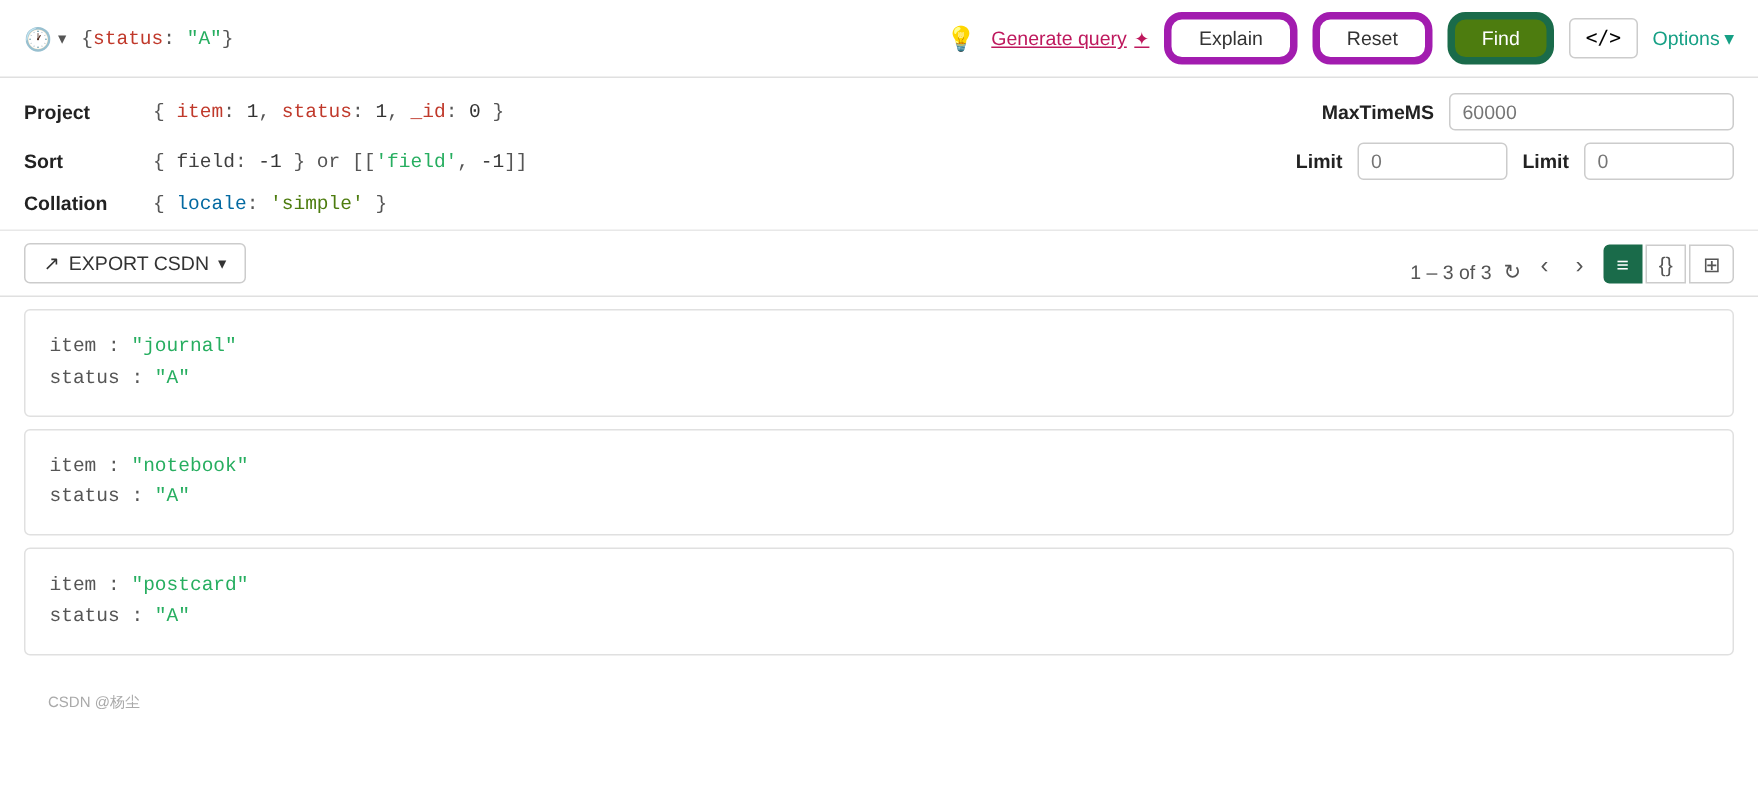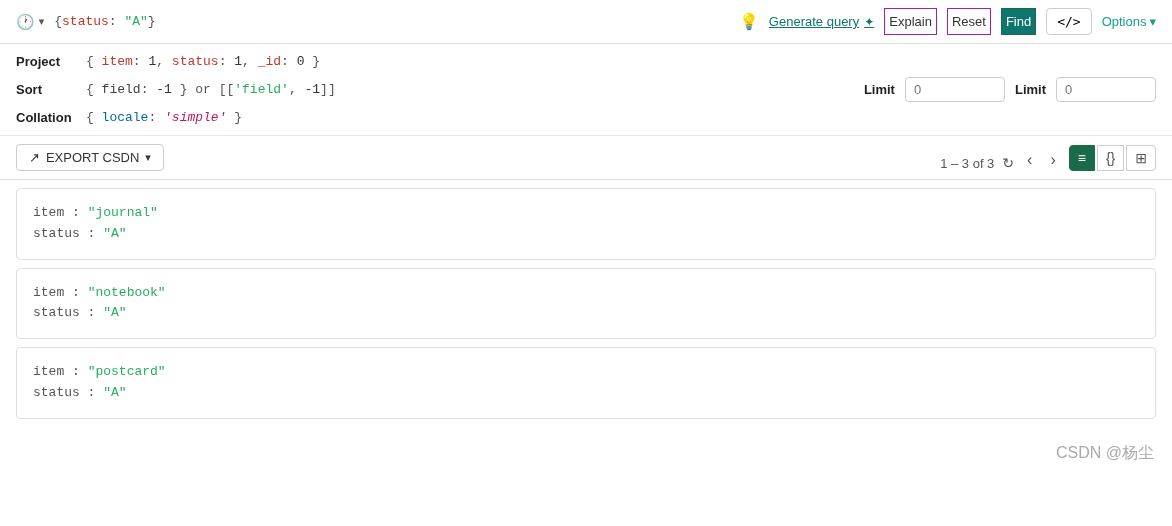--- a/index.html
+++ b/index.html
@@ -27,39 +27,39 @@
       font-size: 13px;
     }
     .key-color { color: #c0392b; }
     .string-color { color: #27ae60; }
     .brace-color { color: #555; }
     .spacer { flex: 1; }
     .generate-query-btn {
       display: flex;
       align-items: center;
       gap: 5px;
-      color: #0f766e;
+      color: #be185d;
       background: none;
       border: none;
       cursor: pointer;
       font-size: 13px;
       font-weight: 500;
       text-decoration: underline;
     }
     .btn {
-      padding: 5px 4px;
-      border-radius: 0;
-      border: 1px solid #a21caf;
+      padding: 5px 18px;
+      border-radius: 12px;
+      border: 5px solid #a21caf;
       background: #fff;
       cursor: pointer;
       font-size: 13px;
       color: #333;
     }
     .btn-find {
-      background: #0f766e;
+      background: #4d7c0f;
       color: #fff;
       border-color: #1a6b4a;
     }
     .btn-code {
       padding: 5px 10px;
       border: 1px solid #ccc;
       border-radius: 4px;
       background: #fff;
       cursor: pointer;
       font-size: 13px;
@@ -76,21 +76,21 @@
       gap: 3px;
     }
     .fields-section {
       padding: 10px 16px;
       border-bottom: 1px solid #e8e8e8;
     }
     .field-row {
       display: flex;
       align-items: center;
       margin-bottom: 8px;
-      gap: 0;
+      gap: 16px;
     }
     .field-row:last-child { margin-bottom: 0; }
     .field-label {
       font-weight: 600;
       color: #222;
       width: 70px;
       font-size: 13px;
     }
     .field-value {
       font-family: 'Courier New', monospace;
@@ -182,24 +182,24 @@
     }
     .result-line {
       font-family: 'Courier New', monospace;
       font-size: 13px;
       line-height: 1.6;
     }
     .result-key { color: #555; }
     .result-colon { color: #555; }
     .result-string { color: #27ae60; }
     .footer-note {
-      text-align: right;
-      padding: 8px 18px;
+      text-align: left;
+      padding: 8px 32px;
       color: #aaa;
-      font-size: 16px;
+      font-size: 10px;
     }
     .refresh-icon {
       cursor: pointer;
       color: #555;
       font-size: 14px;
     }
   </style>
 </head>
 <body>
 
@@ -227,39 +227,43 @@
   </button>
 </div>
 
 <div class="fields-section">
 
   <div class="field-row">
     <span class="field-label">Project</span>
     <span class="field-value">
       <span style="color:#555;">{ </span><span style="color:#c0392b;">item</span><span style="color:#555;">: </span><span style="color:#333;">1</span><span style="color:#555;">, </span><span style="color:#c0392b;">status</span><span style="color:#555;">: </span><span style="color:#333;">1</span><span style="color:#555;">, </span><span style="color:#c0392b;">_id</span><span style="color:#555;">: </span><span style="color:#333;">0</span><span style="color:#555;"> }</span>
     </span>
+    <div class="field-right">
+      <label class="field-right-label">MaxTimeMS</label>
+      <input class="field-input" type="text" placeholder="60000" style="">
+    </div>
   </div>
 
   <div class="field-row">
     <span class="field-label">Sort</span>
     <span class="field-value">
       <span style="color:#555;">{ </span><span style="color:#404040;">field</span><span style="color:#555;">: </span><span style="color:#333;">-1</span><span style="color:#555;"> } or [[</span><span style="color:#27ae60;">'field'</span><span style="color:#555;">, </span><span style="color:#333;">-1</span><span style="color:#555;">]]</span>
     </span>
     <div class="field-right">
       <label class="field-right-label">Limit</label>
       <input class="field-input" type="text" style="width: 100px;" placeholder="0">
       <label class="field-right-label">Limit</label>
       <input class="field-input" type="text" style="width: 100px;" placeholder="0">
     </div>
   </div>
 
   <div class="field-row">
     <span class="field-label">Collation</span>
     <span class="field-value">
-      <span style="color:#555;">{ </span><span style="color:#0369a1;">locale</span><span style="color:#555;">: </span><span style="color:#be185d;font-style:italic;">'simple'</span><span style="color:#555;"> }</span>
+      <span style="color:#555;">{ </span><span style="color:#0369a1;">locale</span><span style="color:#555;">: </span><span style="color:#4d7c0f;">'simple'</span><span style="color:#555;"> }</span>
     </span>
   </div>
 </div>
 
 <div class="toolbar-row">
   <button class="export-btn">
     <span style="font-size:13px;">↗</span>
     <span>EXPORT CSDN</span>
     <span style="font-size:11px;">▾</span>
   </button>

